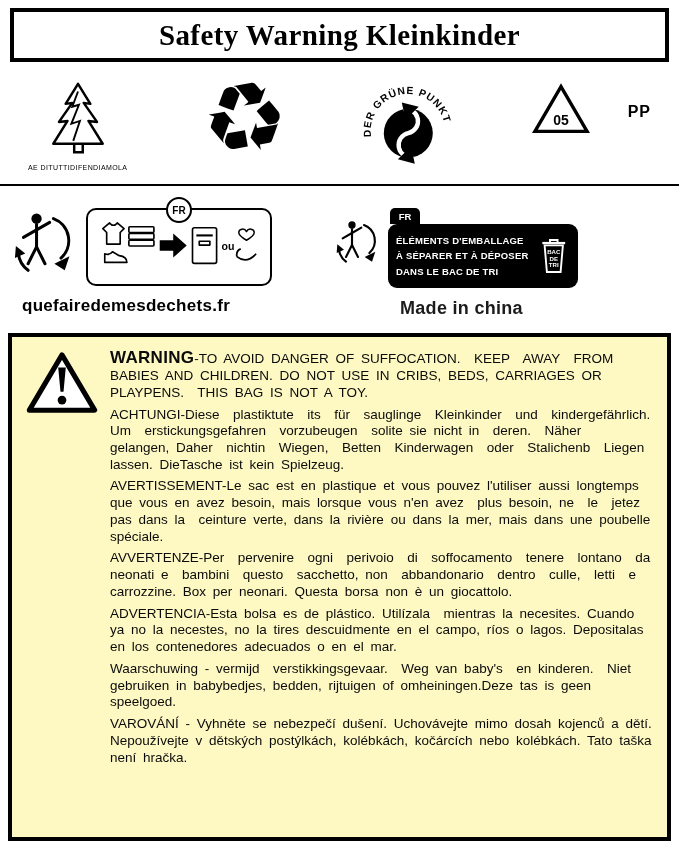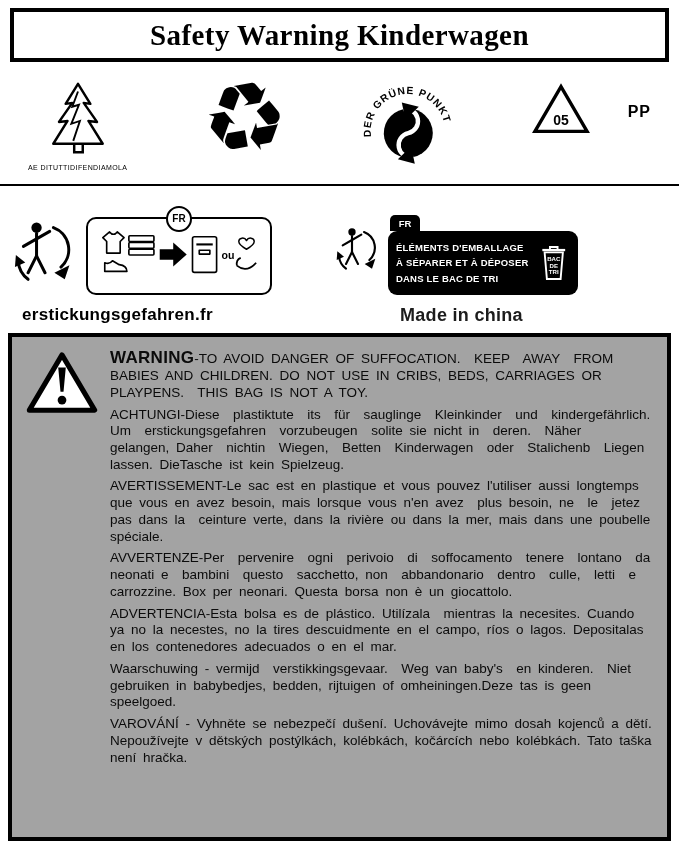--- a/index.html
+++ b/index.html
@@ -20,21 +20,21 @@
   .sym-tree{display:flex;flex-direction:column;align-items:center;margin-top:4px;}
   .tree-caption{font-size:7px;letter-spacing:.4px;margin-top:4px;white-space:nowrap;}
   .sym-mobius{font-family:"DejaVu Sans", sans-serif;font-size:96px;line-height:.95;
     transform:rotate(-10deg);margin-top:-2px;}
   .sym-greendot{transform:rotate(-12deg);margin-top:0;}
   .sym-triangle{display:flex;flex-direction:row;align-items:center;margin-top:6px;}
   .resin-abbr{font-size:16px;font-weight:bold;letter-spacing:1px;margin-top:6px;margin-left:37px;}
   svg text{font-family:"Liberation Sans", sans-serif;}
 
   
-  .recycle-row{display:flex;padding:14px 0 0 14px;height:147px;box-sizing:border-box;flex:0 0 auto;align-items:center;}
+  .recycle-row{display:flex;padding:14px 0 0 14px;height:147px;box-sizing:border-box;flex:0 0 auto;}
   .left-group{display:flex;flex-direction:column;}
   .left-top{display:flex;align-items:flex-start;gap:10px;}
   .triman-lg{margin-top:6px;}
   .sort-box{position:relative;border:2.5px solid #000;border-radius:10px;width:182px;height:74px;
     display:flex;align-items:center;justify-content:center;margin-top:8px;background:#fff;}
   .fr-badge{position:absolute;top:-13px;left:50%;transform:translateX(-50%);
     width:22px;height:22px;border:2px solid #000;border-radius:50%;background:#fff;
     display:flex;align-items:center;justify-content:center;font-size:10px;font-weight:bold;}
   .website{font-size:17px;font-weight:bold;letter-spacing:.3px;margin:10px 0 0 8px;}
 
@@ -44,33 +44,33 @@
   .black-box{position:relative;background:#000;color:#fff;border-radius:9px;width:190px;
     margin-top:16px;display:flex;align-items:center;gap:8px;padding:8px 8px;box-sizing:border-box;}
   .fr-tab{position:absolute;top:-16px;left:2px;background:#000;color:#fff;border-radius:5px 5px 0 0;
     width:30px;height:16px;display:flex;align-items:center;justify-content:center;
     font-size:9.5px;font-weight:bold;}
   .sort-lines{font-size:9.5px;font-weight:bold;line-height:1.6;letter-spacing:.2px;white-space:nowrap;}
   .made-in{font-size:18px;font-weight:bold;color:#1c1c1c;letter-spacing:.3px;margin:10px 0 0 64px;}
 
   
   .warn-box{margin:0 8px 8px;border:4px solid #000;flex:1;min-height:0;position:relative;
-    padding:10px 14px 3px 98px;box-sizing:border-box;overflow:hidden;background:#a3a3a3;}
+    padding:10px 14px 3px 98px;box-sizing:border-box;overflow:hidden;background:#fef9c3;}
   .warn-tri{position:absolute;left:13px;top:12px;}
   .para{margin:0 0 5px;font-size:13.5px;line-height:1.24;white-space:pre-wrap;
     word-spacing:3px;color:#0b0b0b;}
   .para .lead{font-size:17px;font-weight:bold;letter-spacing:.3px;}
 </style>
 </head>
 <body>
 
 <div class="page">
 
   <div class="header-box">
-    <div class="title">Safety Warning Kinderwagen</div>
+    <div class="title">Safety Warning Kleinkinder</div>
   </div>
 
   <div class="symbols">
 
     <div class="sym-tree">
       <svg width="76" height="80" viewBox="0 0 80 84">
         <path d="M40 4 L53 25 L46 24 L60 44 L51 43 L66 67 L14 67 L29 43 L20 44 L34 24 L27 25 Z" fill="none" stroke="#000" stroke-width="2.6" stroke-linejoin="round"></path>
         <path d="M40 12 L34 28 L41 26 L33 46 L42 43 L35 64" fill="none" stroke="#000" stroke-width="2"></path>
         <path d="M36 67 V76 H45 V67" fill="none" stroke="#000" stroke-width="2.6"></path>
       </svg>
@@ -142,21 +142,21 @@
               <g>
                 <path d="M142 38 Q152 46 162 35" stroke-width="1.8"></path>
                 <path d="M142 38 Q141 32 146 30" stroke-width="1.8"></path>
               </g>
             </g>
             <polygon points="62,21 76,21 76,14 90,26.5 76,39 76,32 62,32" fill="#000"></polygon>
             <text x="126" y="31" font-size="11" font-weight="bold" fill="#000">ou</text>
           </svg>
         </div>
       </div>
-      <div class="website">erstickungsgefahren.fr</div>
+      <div class="website">quefairedemesdechets.fr</div>
     </div>
 
     <div class="right-group">
       <div class="right-top">
         <svg class="triman-sm" width="44" height="54" viewBox="0 0 66 80">
           <use href="#triman-shape"></use>
         </svg>
 
         <div class="black-box">
           <div class="fr-tab">FR</div>

